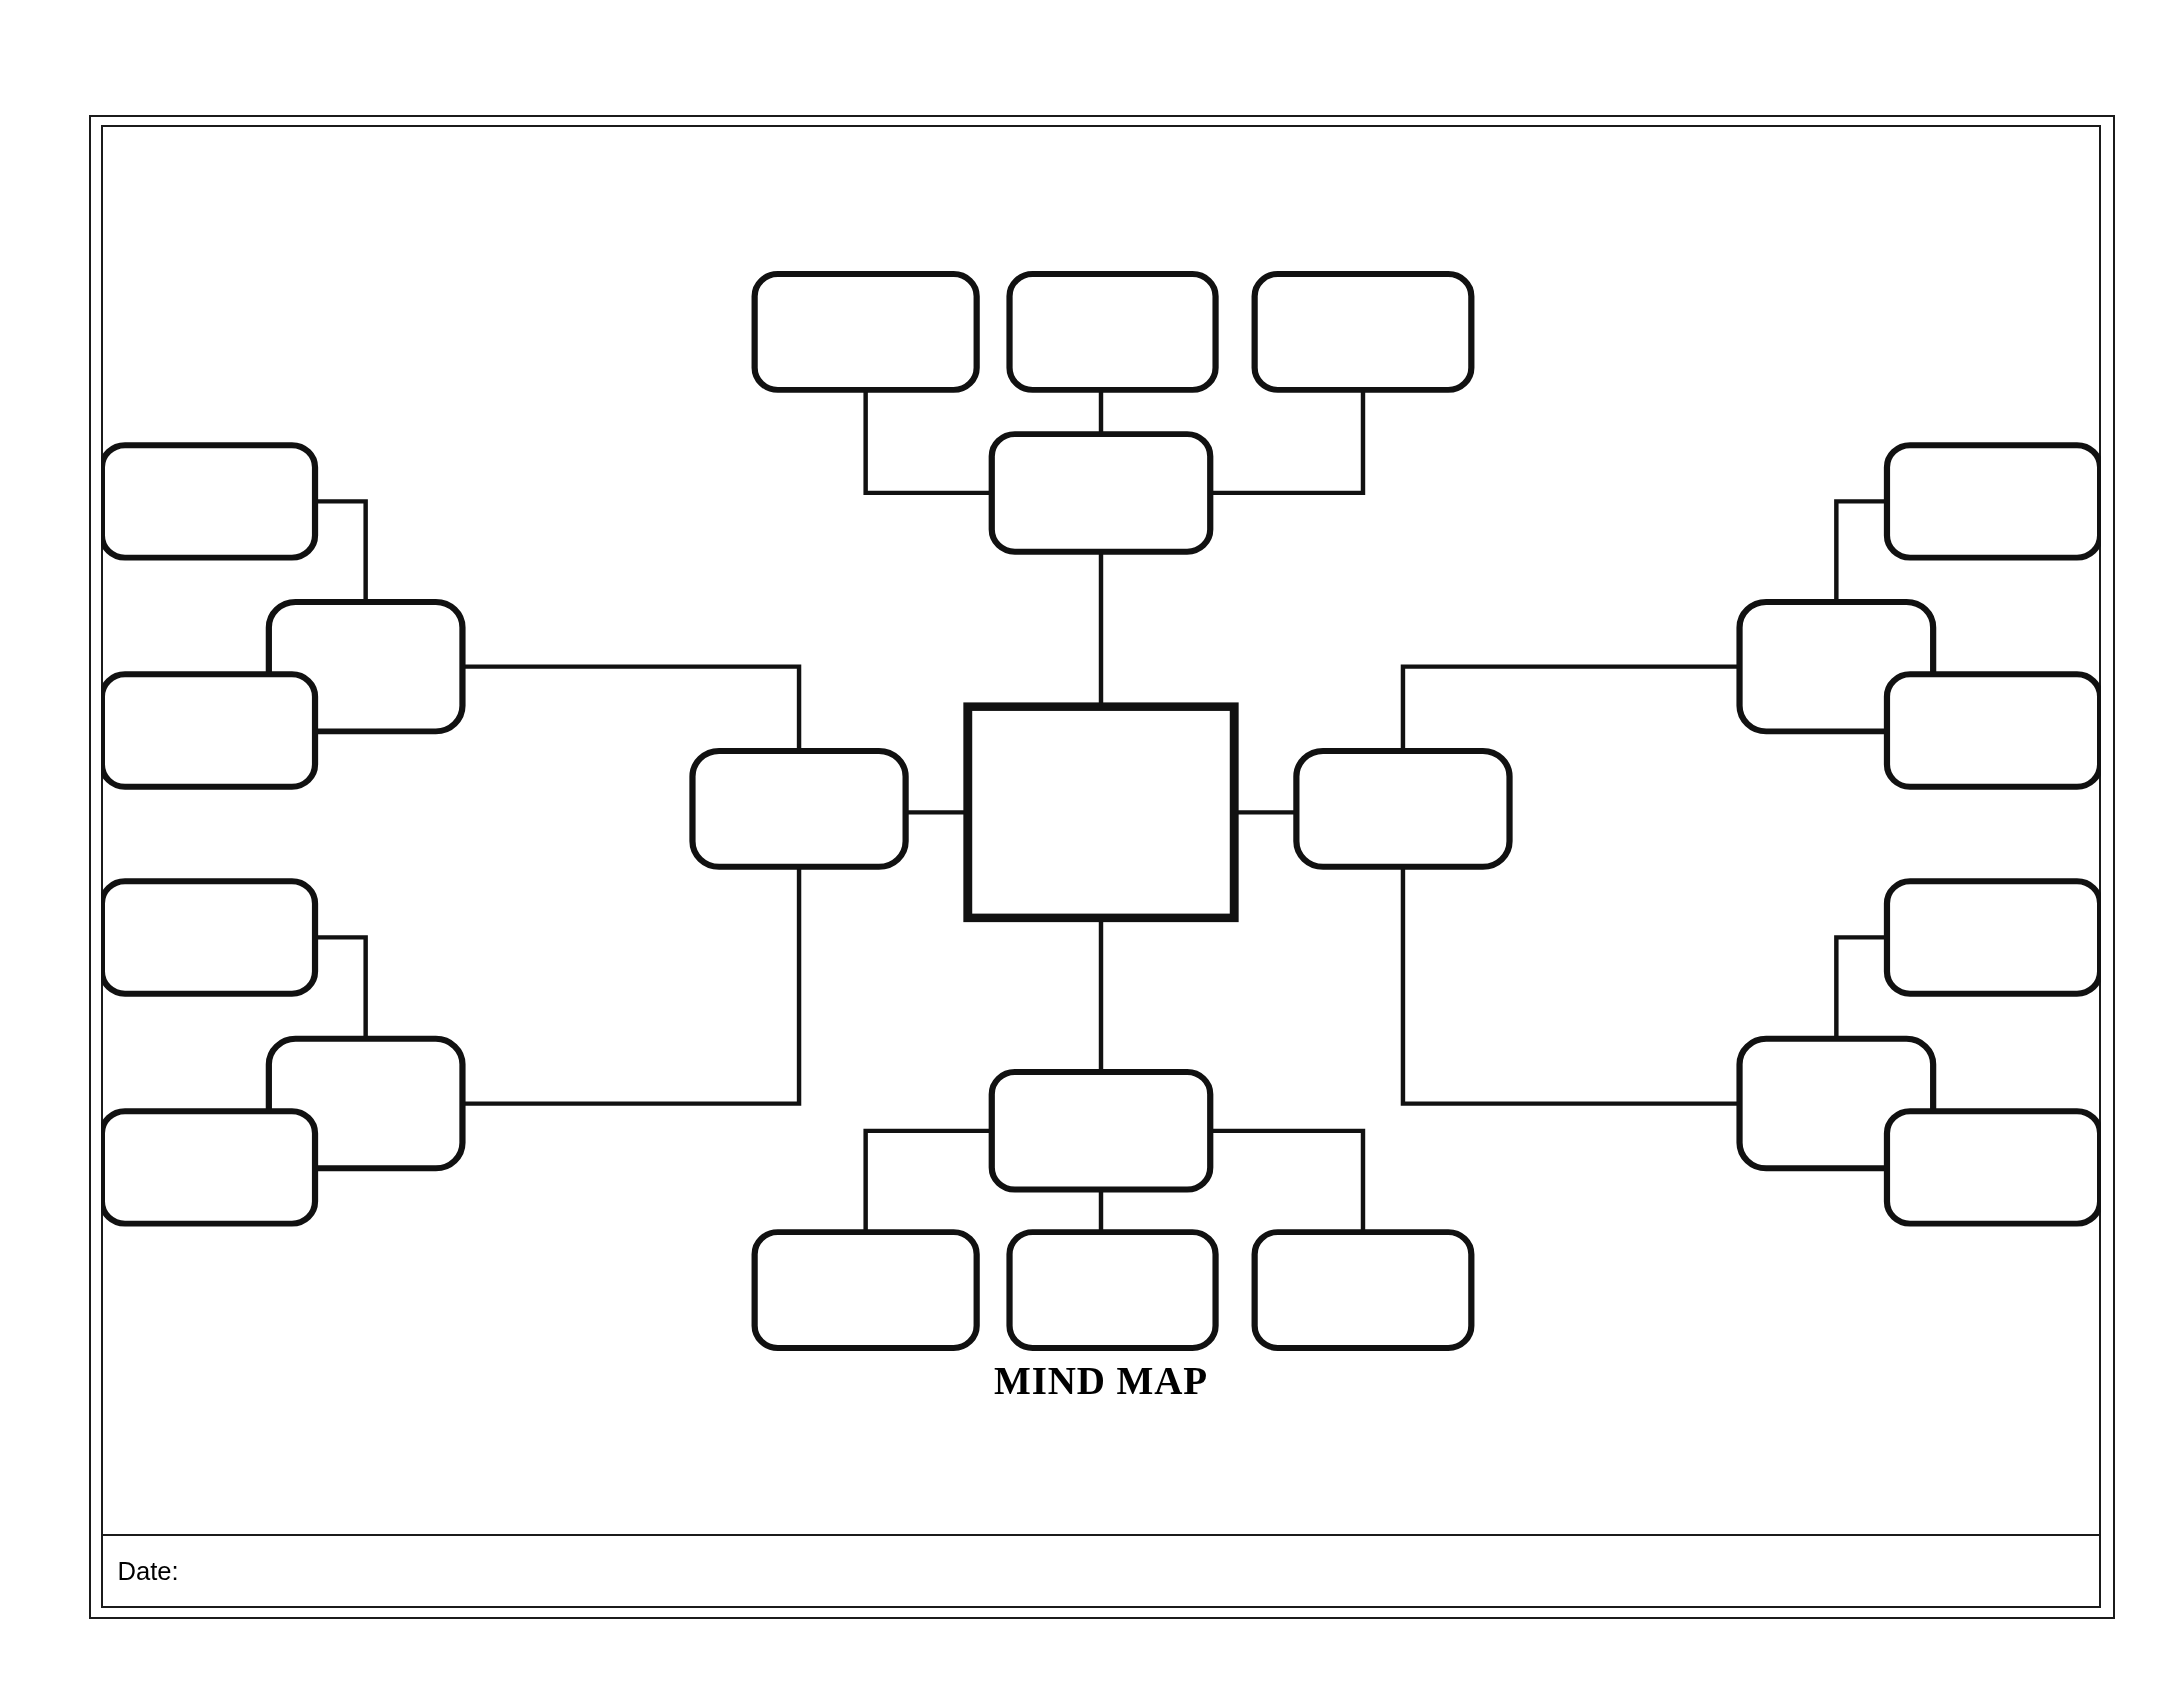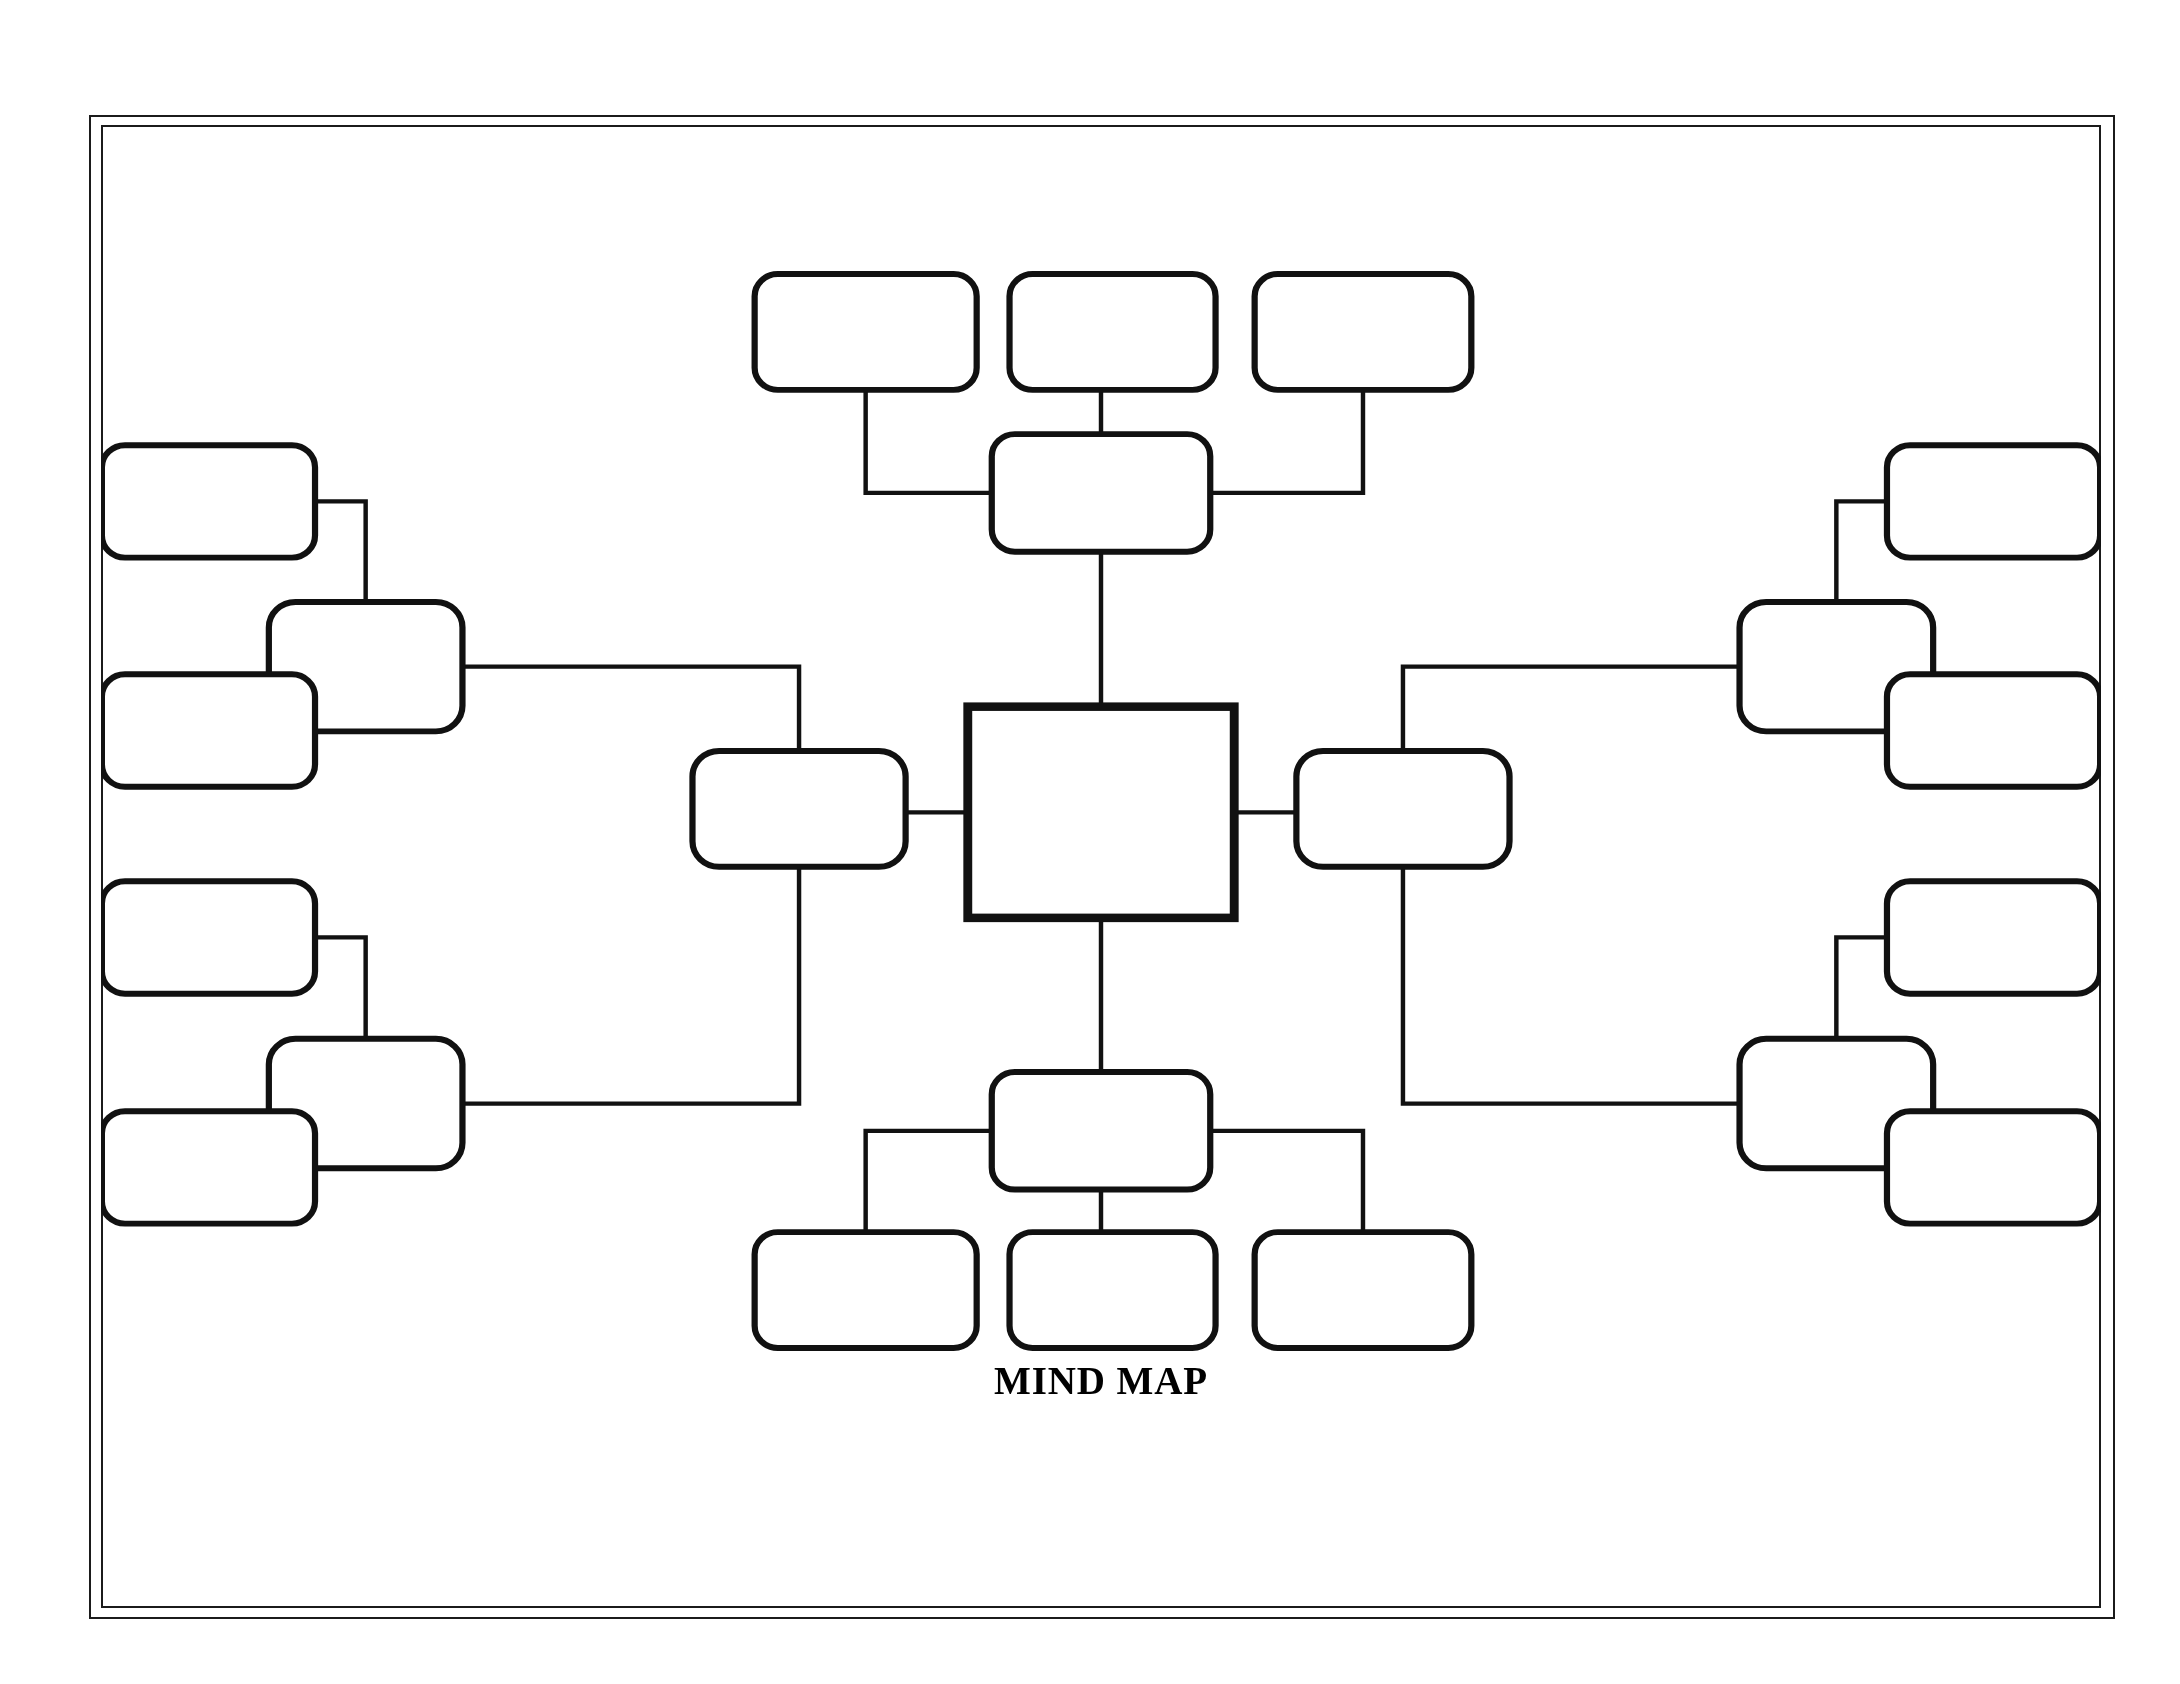--- a/index.html
+++ b/index.html
@@ -205,16 +205,20 @@
         <rect class="node-rect" x="1845" y="1073" width="218" height="152" rx="30" ry="30"></rect>
         <rect class="node-rect" x="2011" y="888" width="240" height="132" rx="26" ry="26"></rect>
         <rect class="node-rect" x="2011" y="1158" width="240" height="132" rx="26" ry="26"></rect>
       </g>
     </svg>
   </div>
 
   <div id="map-title">MIND MAP</div>
 
   <div id="footer-row">
+    <div class="footer-field" id="date-field">
+      <span class="footer-label">Date:</span>
+      <span class="footer-value"></span>
+    </div>
   </div>
 
 </div>
 
 
 </body></html>

